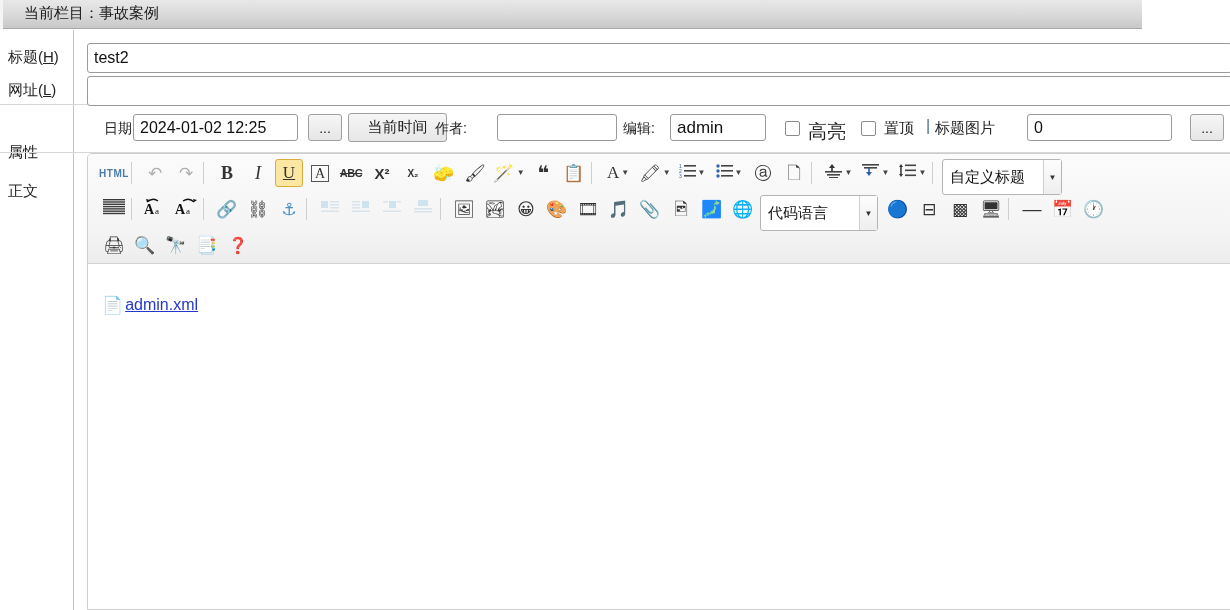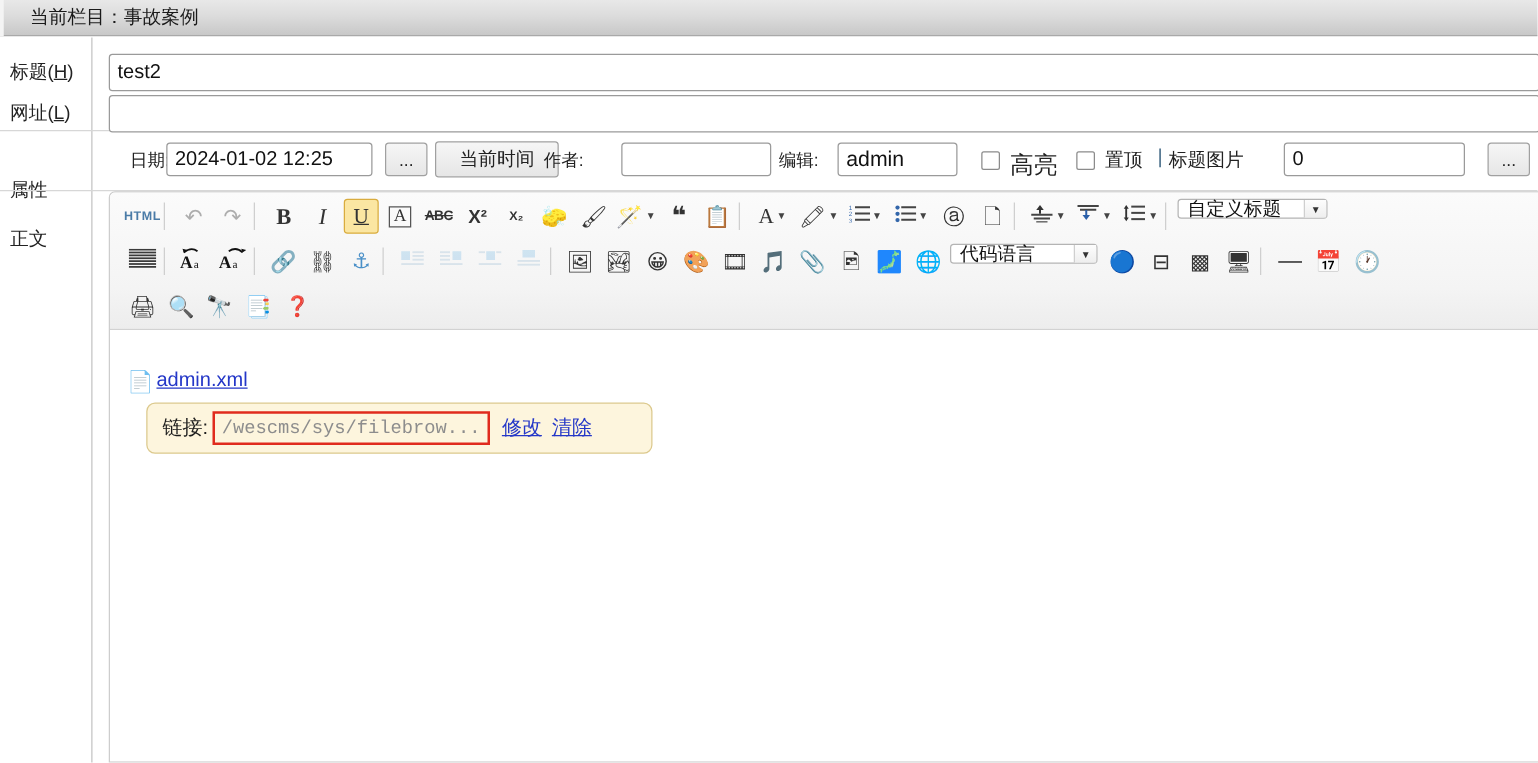--- a/index.html
+++ b/index.html
@@ -6,21 +6,21 @@
   html, body {
     margin: 0; padding: 0;
     width: 1230px; height: 610px;
     overflow: hidden;
     background: #ffffff;
     font-family: "Liberation Sans", "DejaVu Sans", sans-serif;
   }
 
   
   #titlebar {
-    position: absolute; left: 0; top: 0; width: 1230px; height: 29px;
+    position: absolute; left: 0; top: 0; width: 1142px; height: 29px;
     background: linear-gradient(to bottom, #e8e8e8 0%, #dcdcdc 45%, #c8c8c8 100%);
     border-bottom: 1px solid #a9a9a9;
   }
   #titlebar .tb-text {
     position: absolute; left: 24px; top: 4px;
     font-size: 15px; color: #1a1a1a; white-space: nowrap;
   }
   #titlebar .tb-leftedge {
     position: absolute; left: 0; top: 0; width: 3px; height: 29px;
     background: #f4f4f4;
@@ -145,21 +145,21 @@
     font-size: 8px; color: #444; margin-left: 2px; line-height: 1;
   }
 
   .html-btn {
     font-family: "Liberation Sans", "DejaVu Sans", sans-serif;
     font-size: 10px; font-weight: bold; letter-spacing: .5px;
     color: #4a7ba7;
   }
 
   .selbox {
-    position: absolute; top: 3px; height: 16px;
+    position: absolute; top: 3px; height: 36px;
     border: 1px solid #b4b4b4; border-radius: 3px;
     background: #fff;
     display: flex; align-items: center;
     font-size: 15px; color: #111;
   }
   .selbox .stxt { padding-left: 7px; white-space: nowrap; }
   .selbox .sarrow {
     position: absolute; right: 0; top: 0; bottom: 0; width: 18px;
     border-left: 1px solid #cfcfcf;
     background: linear-gradient(to bottom,#fdfdfd,#eeeeee);
@@ -529,22 +529,14 @@
         </div>
       </div>
   </div>
 
   <div id="content">
     <div id="filerow">
       <span id="file-icon">📄</span>
       <a id="file-link" href="#">admin.xml</a>
     </div>
 
-    <div id="linkbubble">
-      <span id="lb-label">链接:</span>
-      <span id="lb-urlbox">
-        <span id="lb-url-text">/wescms/sys/filebrow...</span>
-      </span>
-      <a class="bub-link" href="#">修改</a>
-      <a class="bub-link second" href="#">清除</a>
-    </div>
   </div>
 </div>
 
 </body></html>

